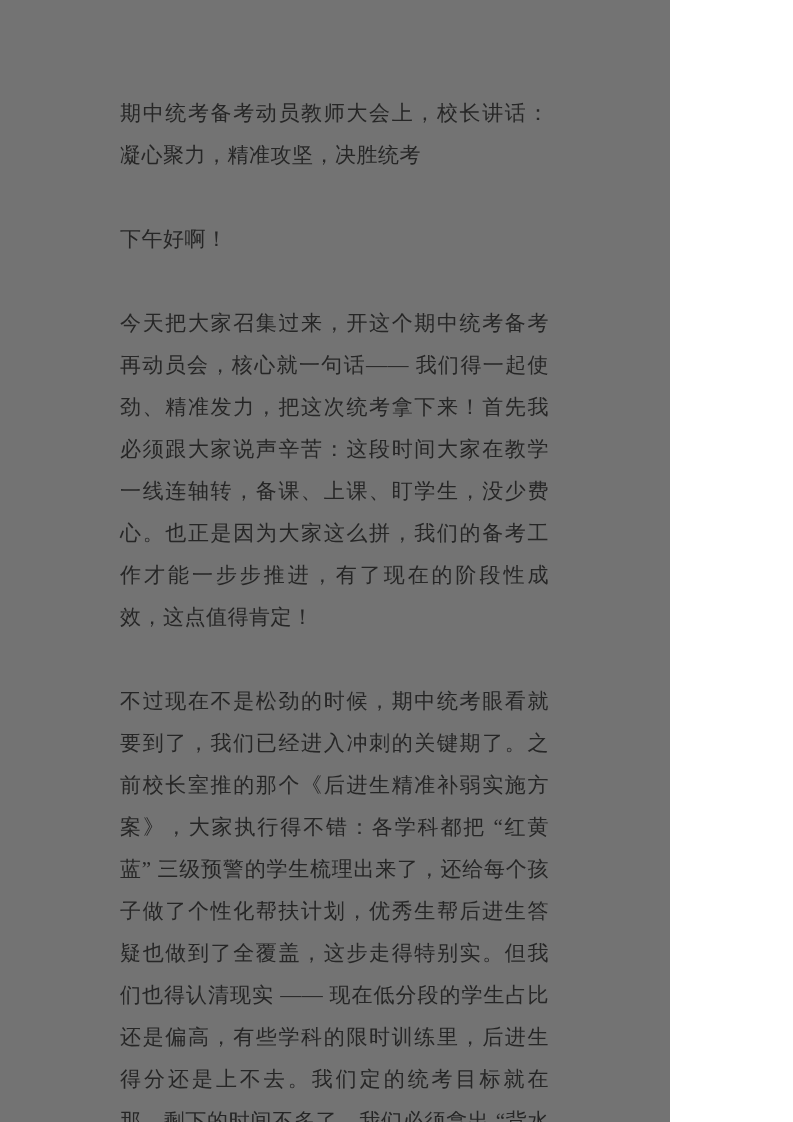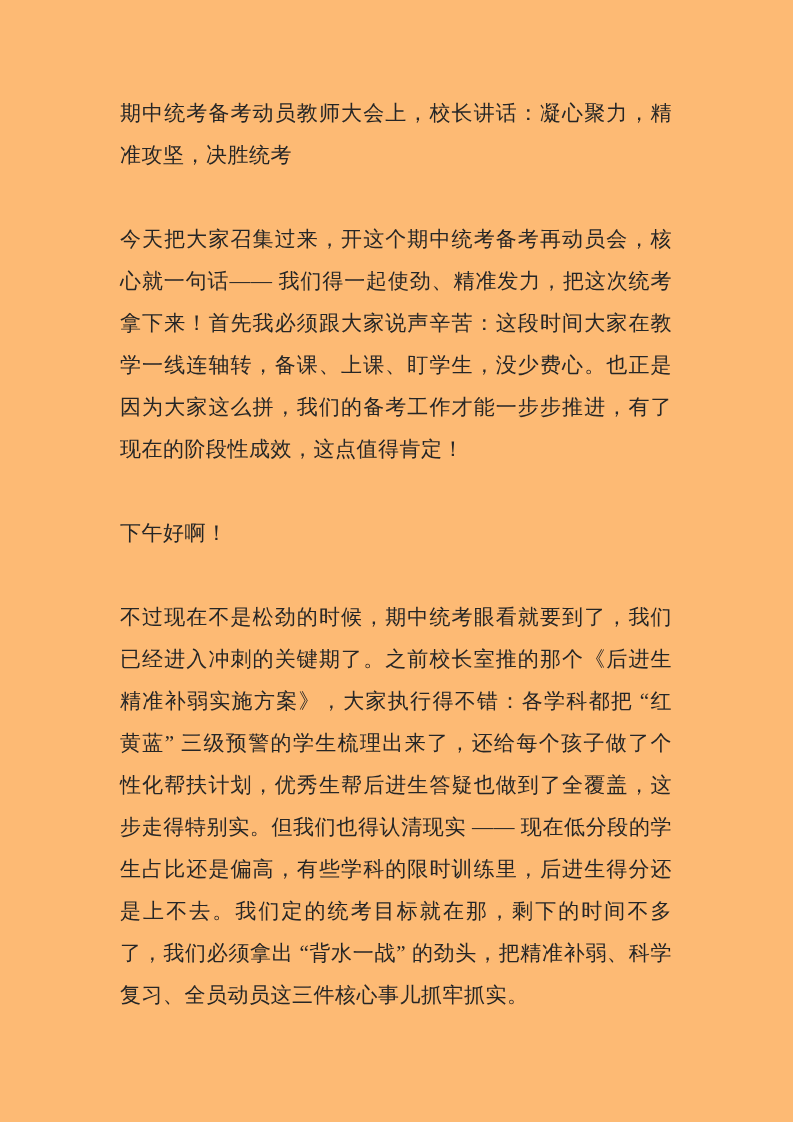--- a/index.html
+++ b/index.html
@@ -8,23 +8,23 @@
     background: #ffffff;
   }
   body {
     width: 793px;
     height: 1122px;
     overflow: hidden;
     font-family: "Liberation Serif", "DejaVu Serif", serif;
   }
   .page {
     box-sizing: border-box;
-    width: 793px;
+    width: 670px;
     height: 1122px;
-    background: #fdba74;
+    background: #737373;
     padding: 92px 121px 0 120px;
   }
   .doc-text p {
     margin: 0 0 42px 0;
     font-size: 21px;
     line-height: 42px;
     color: #262626;
     text-align: justify;
     text-justify: inter-ideograph;
     letter-spacing: 0.5px;
@@ -33,17 +33,17 @@
   .doc-text p:last-child {
     margin-bottom: 0;
   }
 </style>
 </head>
 <body>
 
 <div class="page">
   <div class="doc-text">
     <p>期中统考备考动员教师大会上，校长讲话：凝心聚力，精准攻坚，决胜统考</p>
+    <p>下午好啊！</p>
     <p>今天把大家召集过来，开这个期中统考备考再动员会，核心就一句话—— 我们得一起使劲、精准发力，把这次统考拿下来！首先我必须跟大家说声辛苦：这段时间大家在教学一线连轴转，备课、上课、盯学生，没少费心。也正是因为大家这么拼，我们的备考工作才能一步步推进，有了现在的阶段性成效，这点值得肯定！</p>
-    <p>下午好啊！</p>
     <p>不过现在不是松劲的时候，期中统考眼看就要到了，我们已经进入冲刺的关键期了。之前校长室推的那个《后进生精准补弱实施方案》，大家执行得不错：各学科都把 “红黄蓝” 三级预警的学生梳理出来了，还给每个孩子做了个性化帮扶计划，优秀生帮后进生答疑也做到了全覆盖，这步走得特别实。但我们也得认清现实 —— 现在低分段的学生占比还是偏高，有些学科的限时训练里，后进生得分还是上不去。我们定的统考目标就在那，剩下的时间不多了，我们必须拿出 “背水一战” 的劲头，把精准补弱、科学复习、全员动员这三件核心事儿抓牢抓实。</p>
   </div>
 </div>
 
 </body></html>

